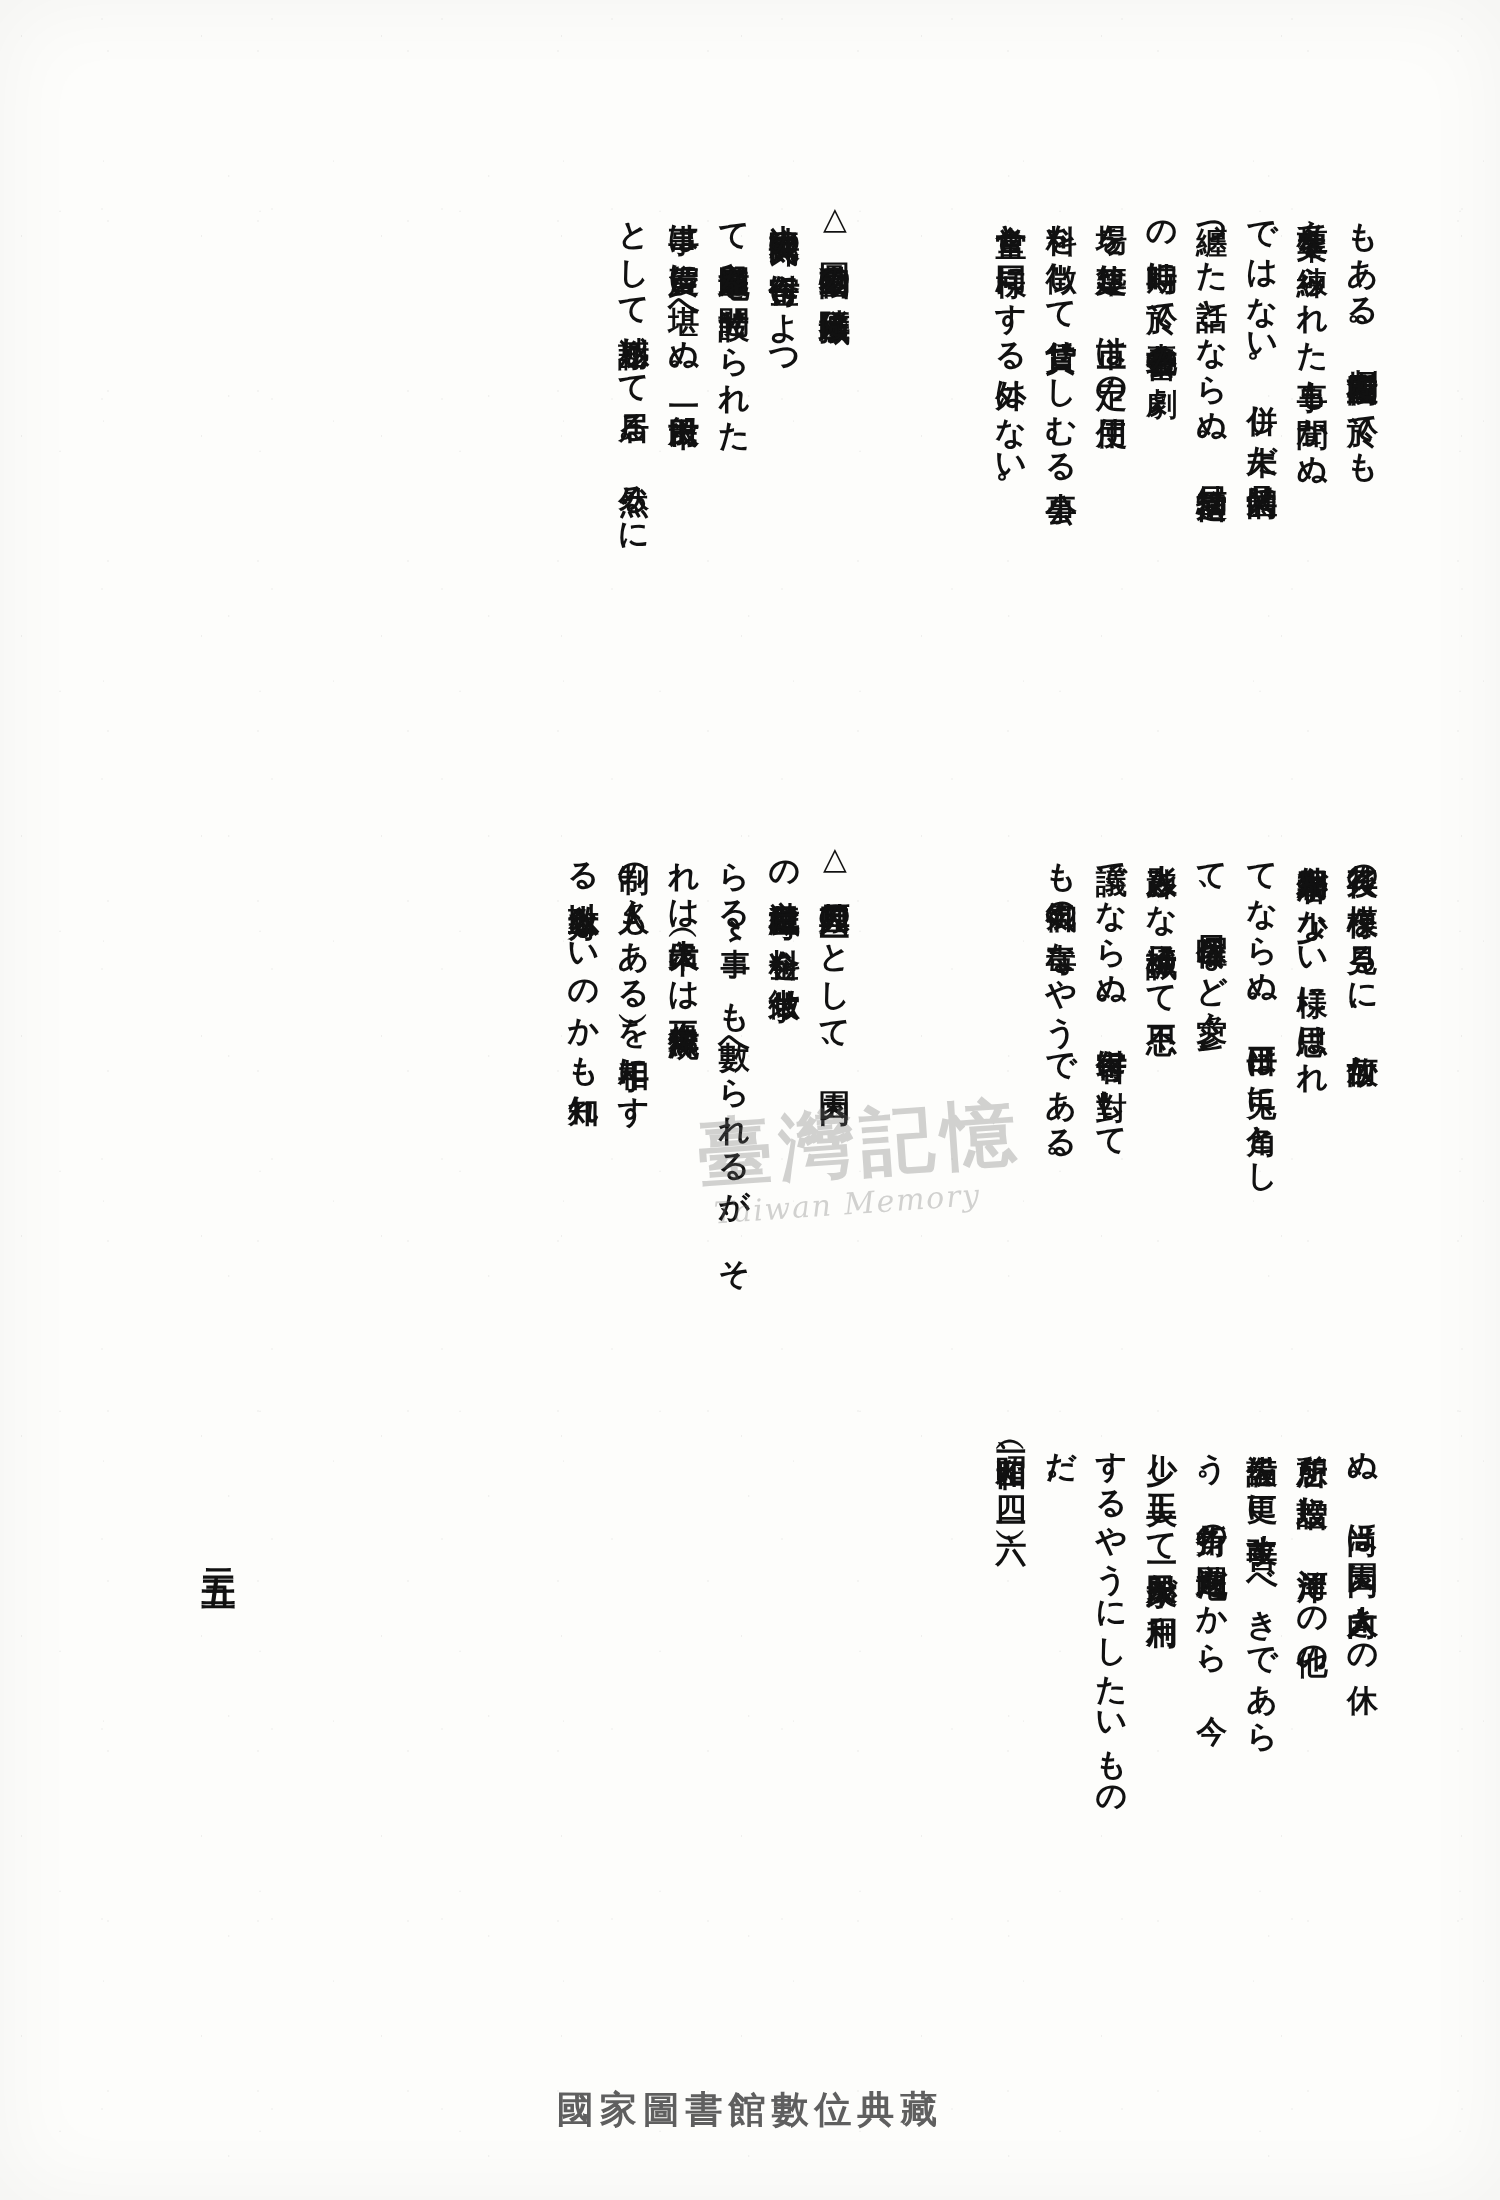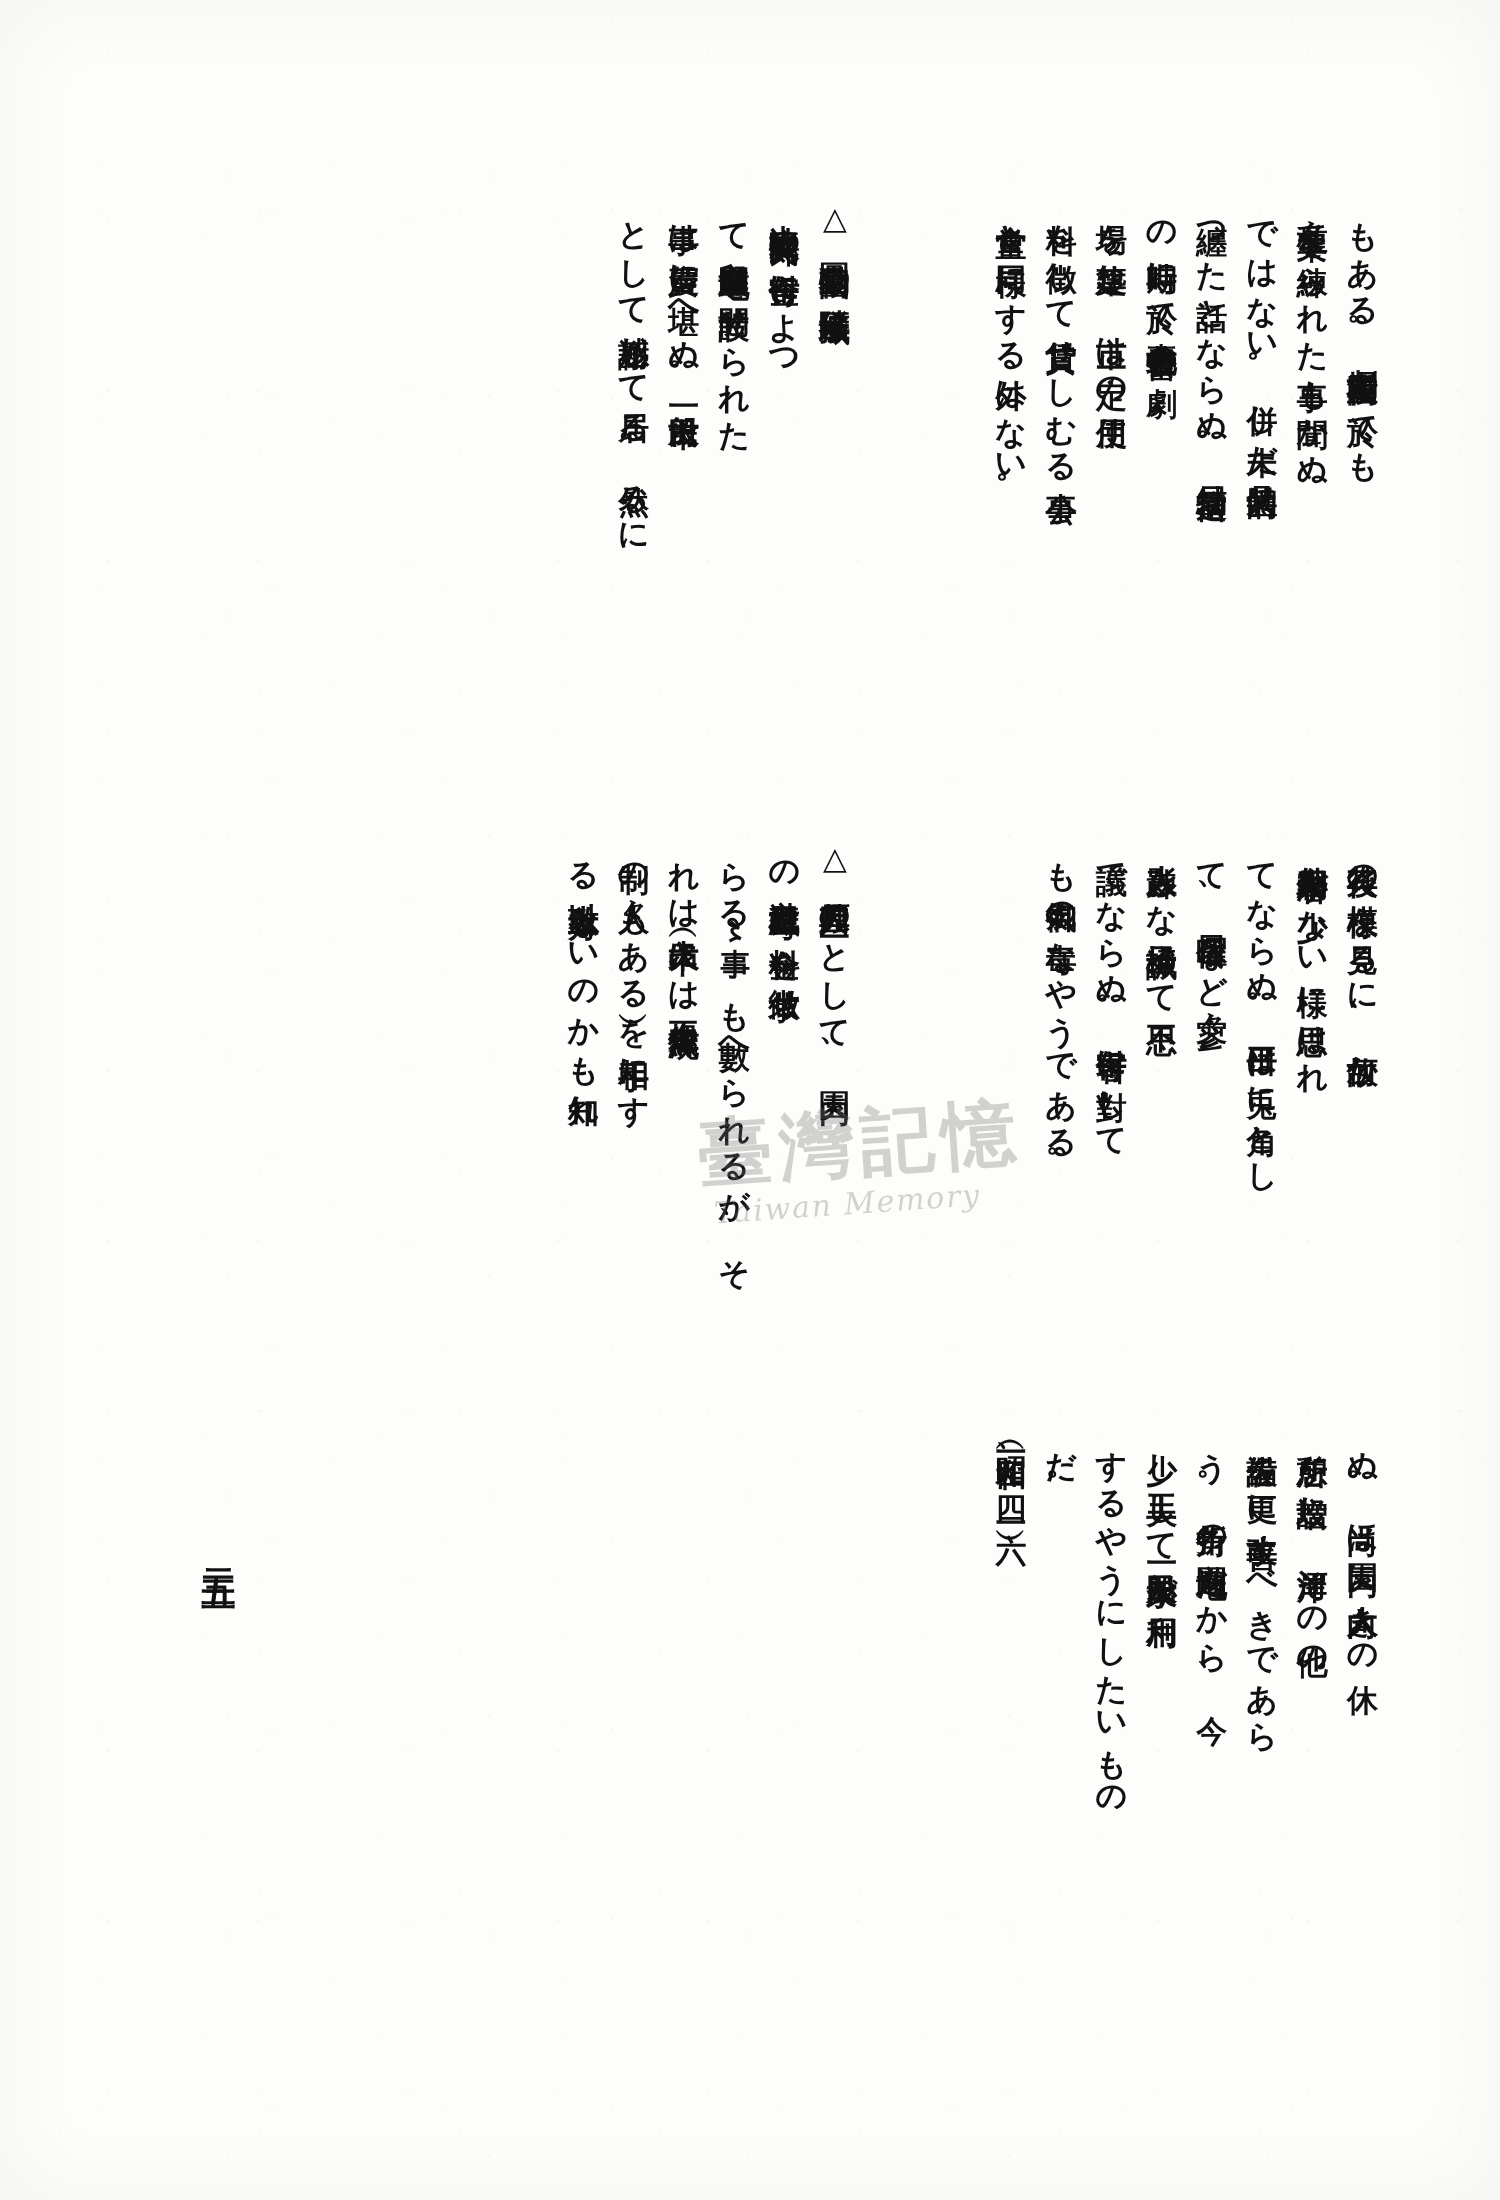--- a/index.html
+++ b/index.html
@@ -205,16 +205,17 @@
 するやうにしたいものだ。
 （昭和一四、四、一六）</div>
 
   <div id="page-number">二五五</div>
 
   <div id="watermark">
     <div class="wm-cjk">臺灣記憶</div>
     <div class="wm-latin">Taiwan Memory</div>
   </div>
 
+  <div id="footer-stamp">國家圖書館數位典藏</div>
 
   <div id="noise"></div>
   <div id="edge-shade"></div>
 </div>
 
 </body></html>

